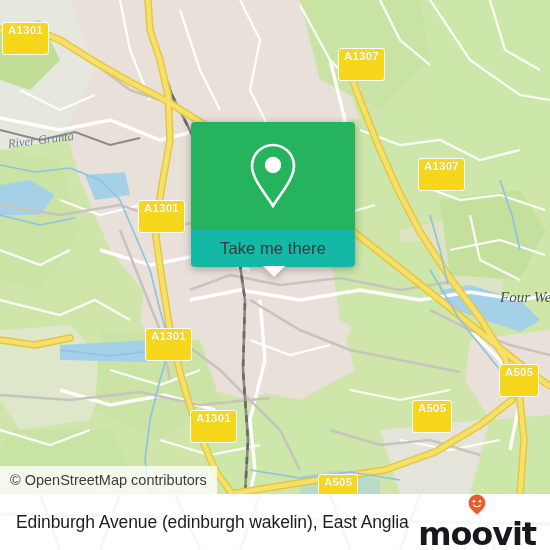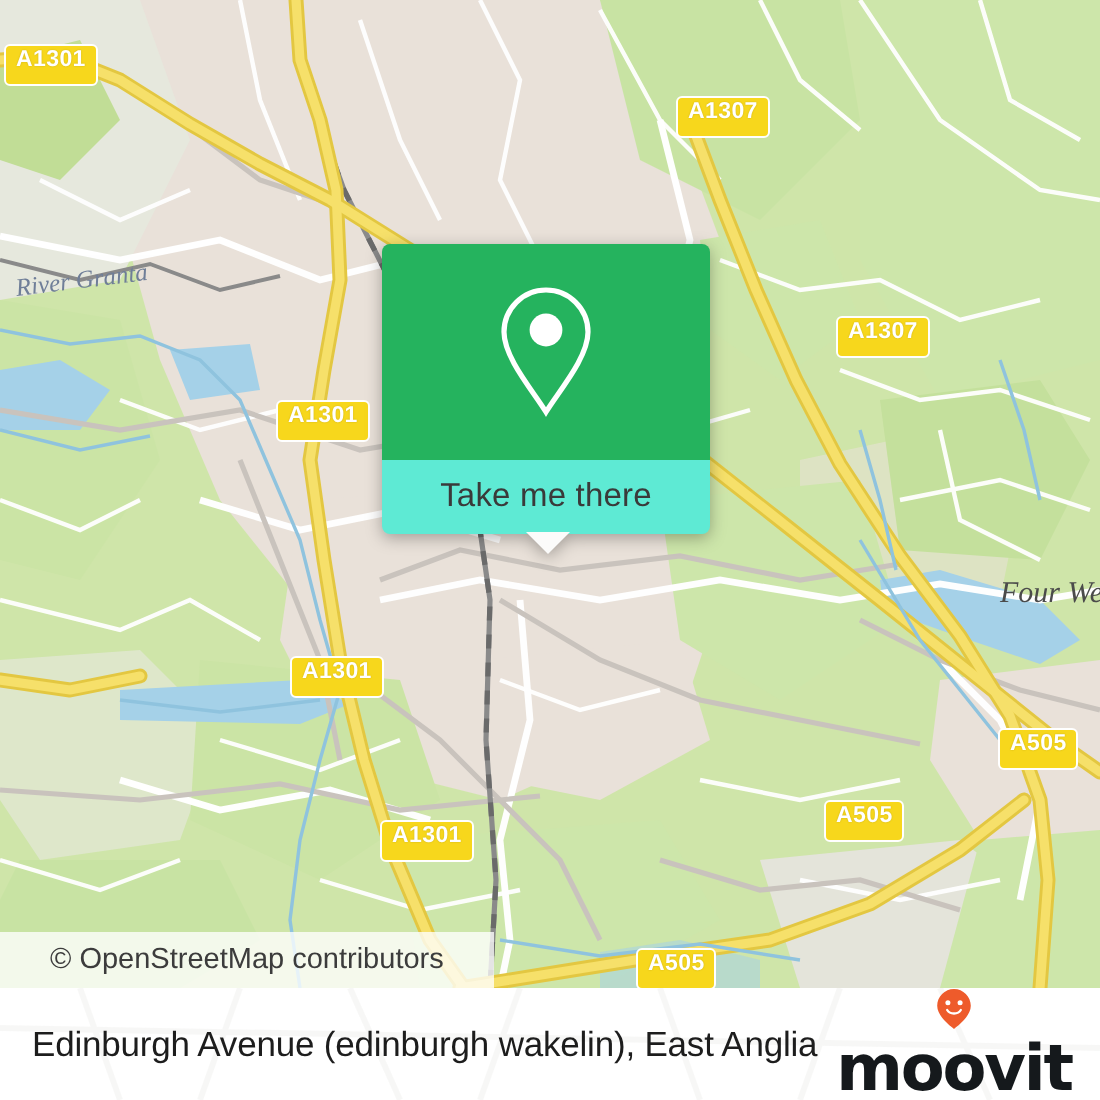--- a/index.html
+++ b/index.html
@@ -20,37 +20,37 @@
     border-radius:4px;overflow:visible;
     filter:drop-shadow(0 2px 4px rgba(0,0,0,.30));
   }
   #card-green{
     position:absolute;left:0;top:0;width:164px;height:108px;
     background:#25b35e;border-radius:4px 4px 0 0;
     display:flex;align-items:center;justify-content:center;
   }
   #card-white{
     position:absolute;left:0;top:108px;width:164px;height:37px;
-    background:#5eead4;border-radius:0 0 4px 4px;
+    background:#14b8a6;border-radius:0 0 4px 4px;
     display:flex;align-items:center;justify-content:center;
   }
   #card-label{
     font-size:16.5px;color:#3a3a3a;letter-spacing:.1px;
     font-family:"Liberation Sans", sans-serif;
   }
   #card-tail{
     position:absolute;left:72px;top:144px;width:0;height:0;
     border-left:11px solid transparent;border-right:11px solid transparent;
     border-top:11px solid #fbfbfa;
   }
 
   
   #attrib{
     position:absolute;left:0;top:466px;height:28px;
-    padding:0 25px;display:flex;align-items:center;
+    padding:0 10px;display:flex;align-items:center;
     background:rgba(255,255,255,.78);
     font-size:14.5px;color:#3c3c3c;
     font-family:"Liberation Sans", sans-serif;
   }
 
   
   #footer{
     position:absolute;left:0;top:494px;width:550px;height:56px;
     background:#ffffff;overflow:hidden;
   }
@@ -63,21 +63,21 @@
   #brand{position:absolute;right:14px;top:0;height:56px;display:flex;align-items:center;gap:3px;flex-direction:column;}
   #brand-word{
     font-size:32px;color:#15191c;font-weight:bold;letter-spacing:-1.1px;
     font-family:"DejaVu Sans", sans-serif;line-height:1;
   }
 
   
   .shield{
     position:absolute;background:#f7d71c;border:1.6px solid #ffffff;border-radius:3px;
     color:#ffffff;font-size:11.5px;font-weight:bold;letter-spacing:.2px;
-    padding:1px 5px 6px 5px;font-family:"Liberation Sans", sans-serif;
+    padding:1px 5px 18px 5px;font-family:"Liberation Sans", sans-serif;
     text-shadow:0 0 1px rgba(0,0,0,.18);
     white-space:nowrap;line-height:12px;
   }
   .placelabel{
     position:absolute;font-style:italic;font-size:15px;color:#4b4b4b;
     font-family:"Liberation Serif", serif;white-space:nowrap;
   }
   .waterlabel{
     position:absolute;font-style:italic;font-size:12.5px;color:#6f7e98;
     font-family:"Liberation Serif", serif;white-space:nowrap;

